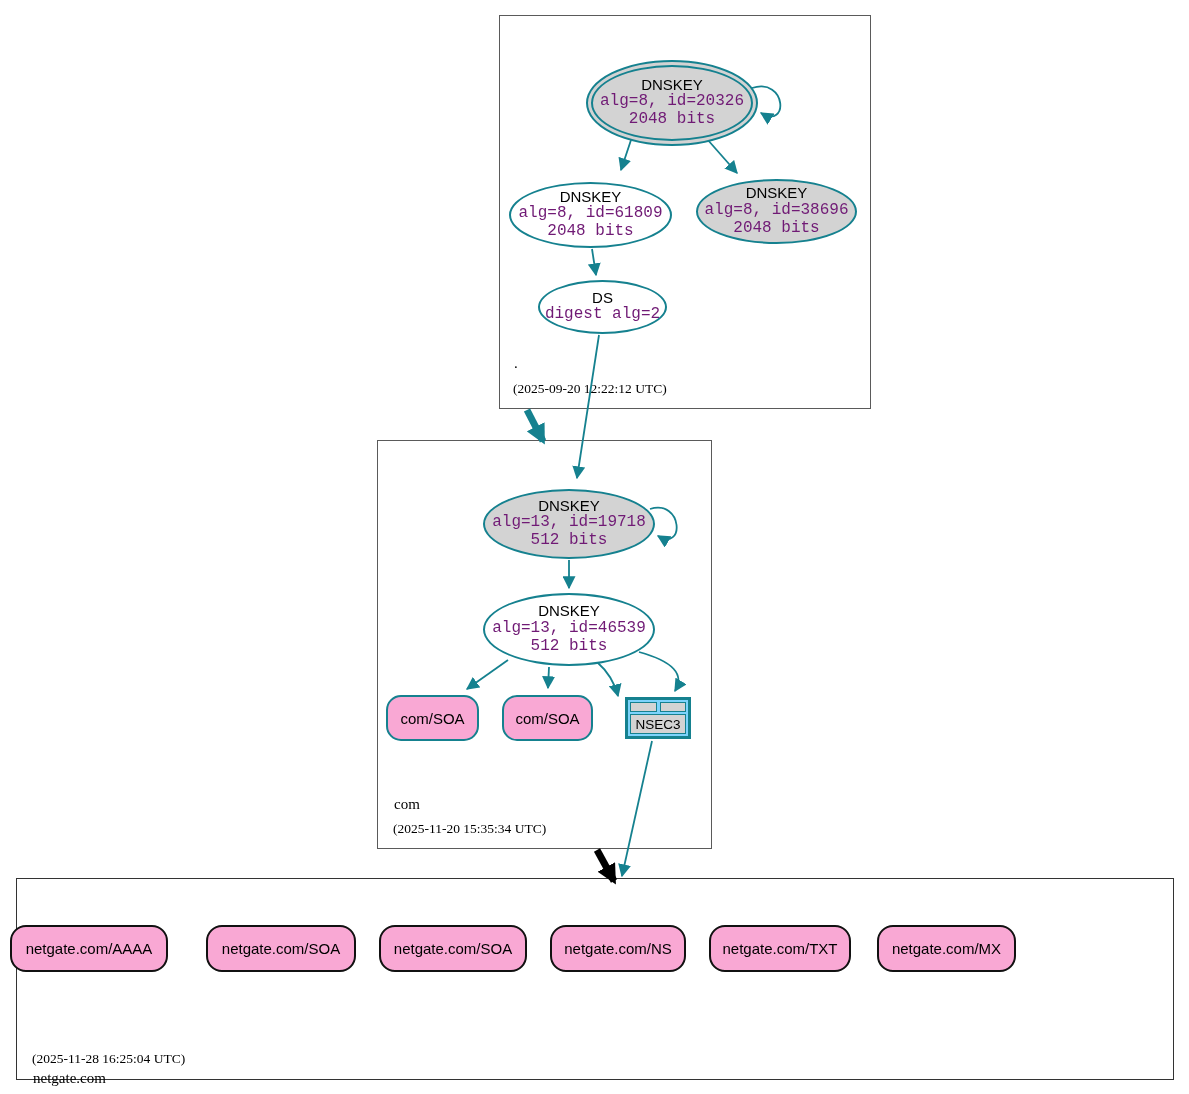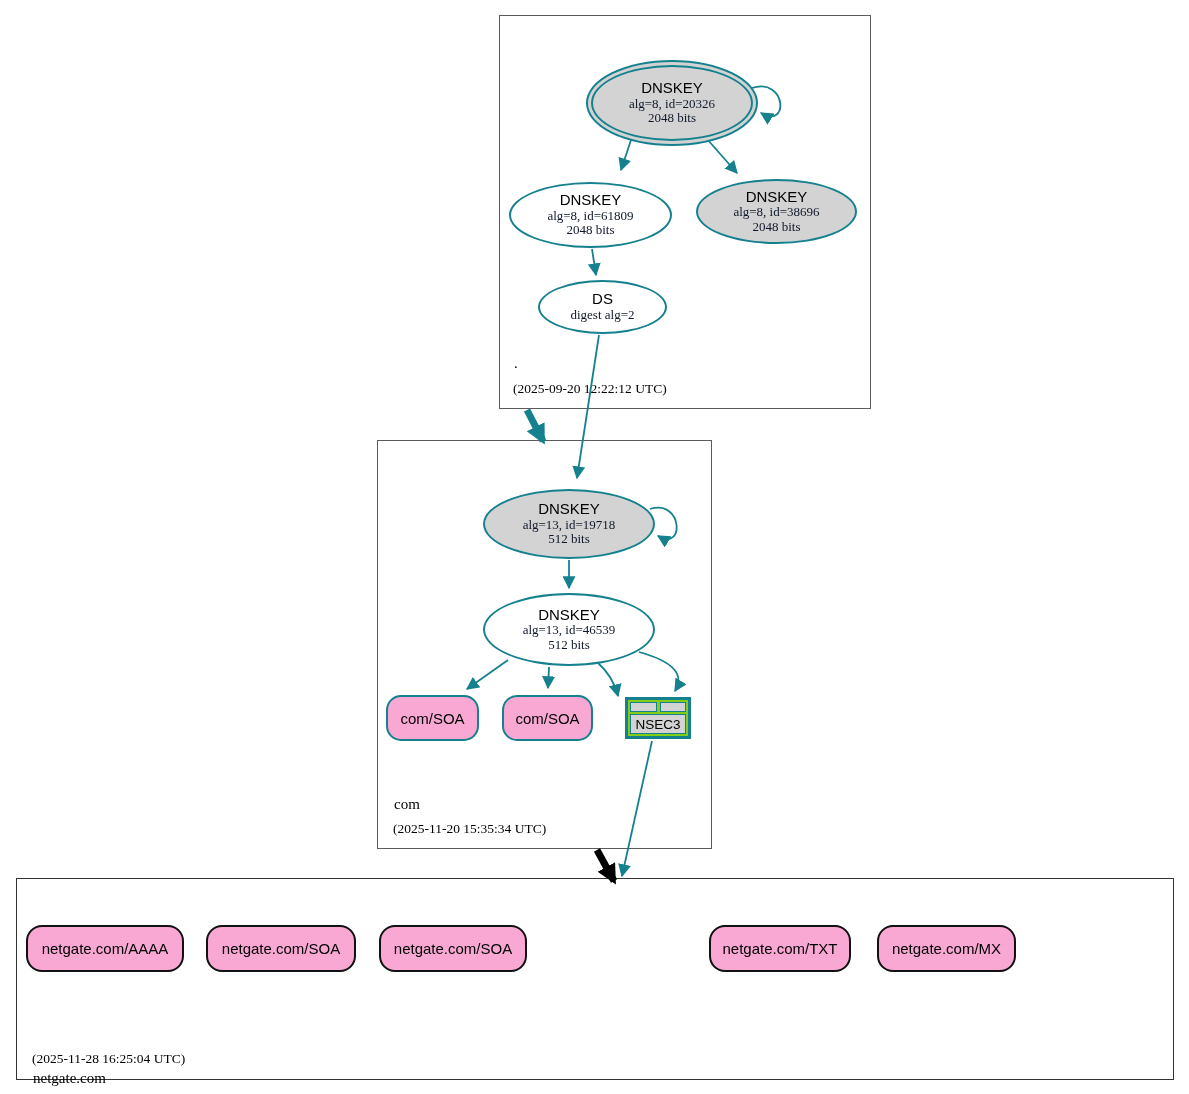--- a/index.html
+++ b/index.html
@@ -23,30 +23,30 @@
     display:flex;flex-direction:column;align-items:center;justify-content:center;
     box-sizing:border-box;text-align:center;line-height:1.12;
   }
   .ellipse.gray{background:#d3d3d3;}
   .ellipse.white{background:#ffffff;}
   .ellipse .inner-ring{
     position:absolute;left:3px;top:3px;right:3px;bottom:3px;
     border:2.2px solid #15818f;border-radius:50%;pointer-events:none;
   }
   .n-title{font-family:"Liberation Sans",sans-serif;font-size:15px;color:#000000;}
-  .n-detail{font-family:Liberation Serif, serif;font-size:13px;color:#0f172a;}
+  .n-detail{font-family:Liberation Mono, monospace;font-size:16px;color:#701a75;}
   .rrset{
     position:absolute;border:2.2px solid #15818f;border-radius:15px;background:#f9a8d4;
     display:flex;align-items:center;justify-content:center;box-sizing:border-box;
     font-family:"Liberation Sans",sans-serif;font-size:15px;color:#000;white-space:nowrap;
   }
   .rrset.dark{border:2.5px solid #111111;border-radius:16px;}
   .nsec3{
     position:absolute;left:625px;top:697px;width:66px;height:42px;
-    border:3px solid #15818f;background:#84cc16;box-sizing:border-box;
+    border:3px solid #15818f;background:#7dd3fc;box-sizing:border-box;
   }
   .nsec3 .cell{position:absolute;border:1.8px solid #15818f;box-sizing:border-box;background:#d3d3d3;}
   .nsec3 .c1{left:2px;top:2px;width:27px;height:10px;}
   .nsec3 .c2{left:32px;top:2px;width:26px;height:10px;}
   .nsec3 .c3{
     left:2px;top:14px;width:56px;height:20px;
     display:flex;align-items:center;justify-content:center;
     font-family:"Liberation Sans",sans-serif;font-size:13.5px;color:#000;
   }
 </style>
@@ -136,19 +136,20 @@
 
   <div class="rrset" style="left:386px;top:695px;width:93px;height:46px;">com/SOA</div>
   <div class="rrset" style="left:502px;top:695px;width:91px;height:46px;">com/SOA</div>
 
   <div class="nsec3">
     <div class="cell c1"></div>
     <div class="cell c2"></div>
     <div class="cell c3">NSEC3</div>
   </div>
 
-  <div class="rrset dark" style="left:26px;top:925px;width:158px;height:47px;">netgate.com/AAAA</div>
+  <div class="rrset dark" style="left:10px;top:925px;width:158px;height:47px;">netgate.com/AAAA</div>
   <div class="rrset dark" style="left:206px;top:925px;width:150px;height:47px;">netgate.com/SOA</div>
   <div class="rrset dark" style="left:379px;top:925px;width:148px;height:47px;">netgate.com/SOA</div>
+  <div class="rrset dark" style="left:550px;top:925px;width:136px;height:47px;">netgate.com/NS</div>
   <div class="rrset dark" style="left:709px;top:925px;width:142px;height:47px;">netgate.com/TXT</div>
   <div class="rrset dark" style="left:877px;top:925px;width:139px;height:47px;">netgate.com/MX</div>
 
 </div>
 
 </body></html>

